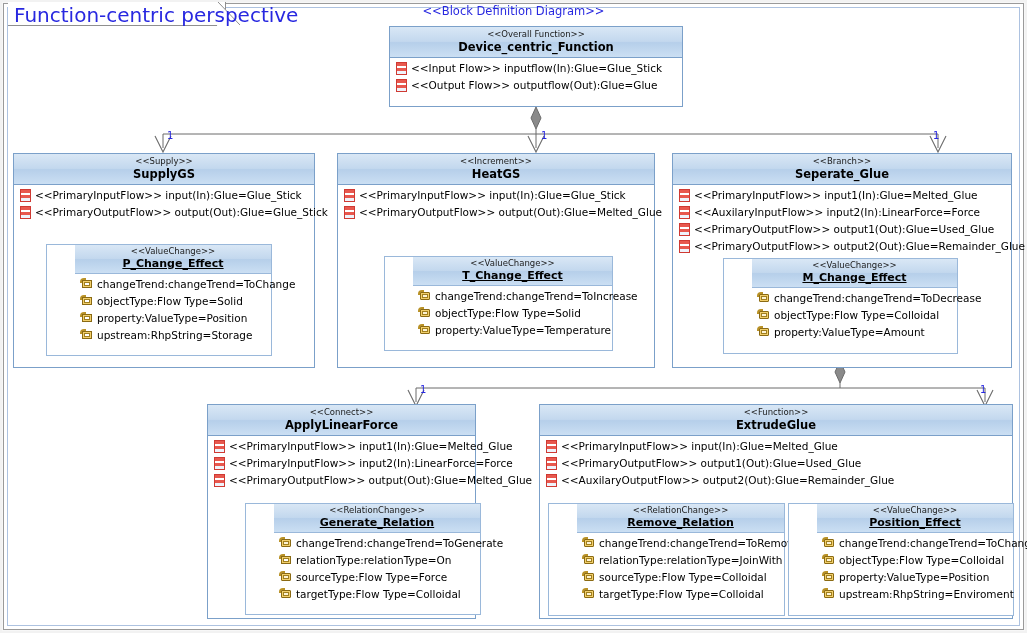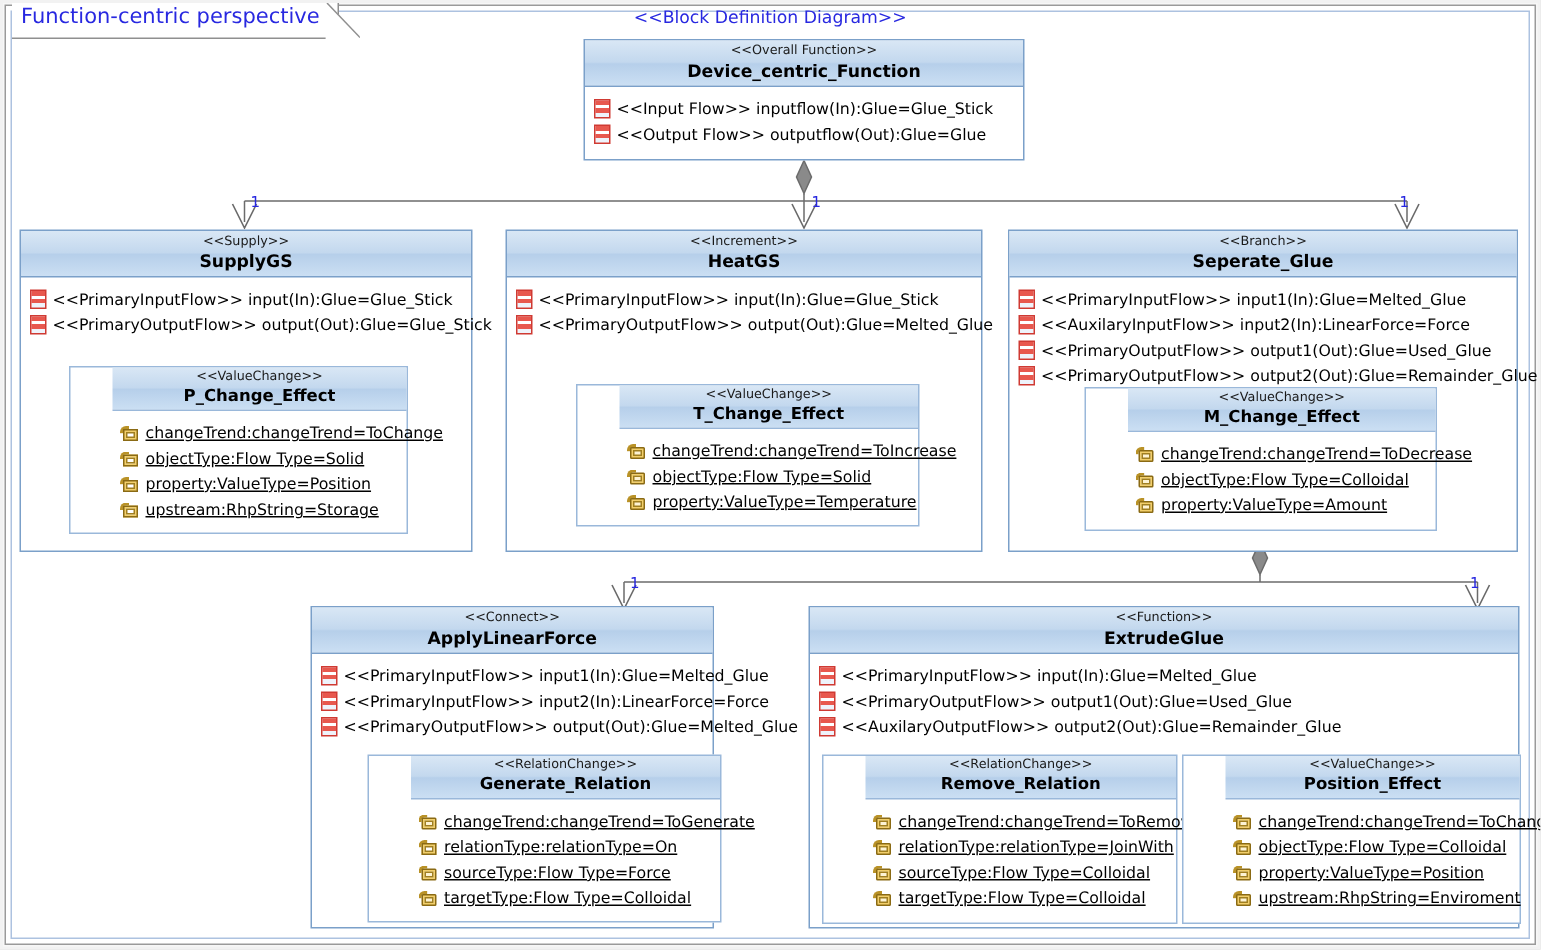--- a/index.html
+++ b/index.html
@@ -58,21 +58,21 @@
   .persp-tab-clip {
     position: absolute;
     left: 8px; top: 2px;
     width: 232px; height: 25px;
     z-index: 6;
     pointer-events: none;
   }
   .persp-label {
     position: absolute;
     left: 14px; top: 3px;
-    font-size: 14px;
+    font-size: 20px;
     color: #2828e0;
     font-family: "DejaVu Sans", sans-serif;
     z-index: 7;
     white-space: nowrap;
   }
   
   .bdd-caption {
     position: absolute;
     top: 4px;
     left: 0; right: 0;
@@ -108,21 +108,21 @@
     font-weight: bold;
     color: #000000;
     white-space: nowrap;
     padding-top: 1px;
   }
   .block-body {
     padding: 4px 0 4px 0;
   }
   .prop-row {
     display: flex;
-    align-items: flex-end;
+    align-items: flex-start;
     padding: 0 4px 0 6px;
     height: 17px;
     white-space: nowrap;
   }
   .prop-text {
     font-size: 10.5px;
     color: #000000;
     padding-left: 4px;
   }
   
@@ -178,22 +178,22 @@
     box-sizing: border-box;
     border: 1px solid #9ab8da;
     background: #ffffff;
     padding-left: 28px;
   }
   .nested .block-hdr {
     border-bottom: 1px solid #9ab8da;
     padding: 2px 4px 3px 4px;
   }
   .nested .stereo { font-size: 8.5px; }
-  .nested .bname { font-size: 11px; }
-  .nested .prop-row { height: 17px; padding-left: 5px; text-decoration: underline; }
+  .nested .bname { font-size: 11px; text-decoration: underline; }
+  .nested .prop-row { height: 17px; padding-left: 5px; }
   .nested .prop-text { font-size: 10.5px; }
   
   #links {
     position: absolute;
     left: 0; top: 0;
     width: 1027px; height: 633px;
     z-index: 2;
     pointer-events: none;
   }
   .mult-lbl {

